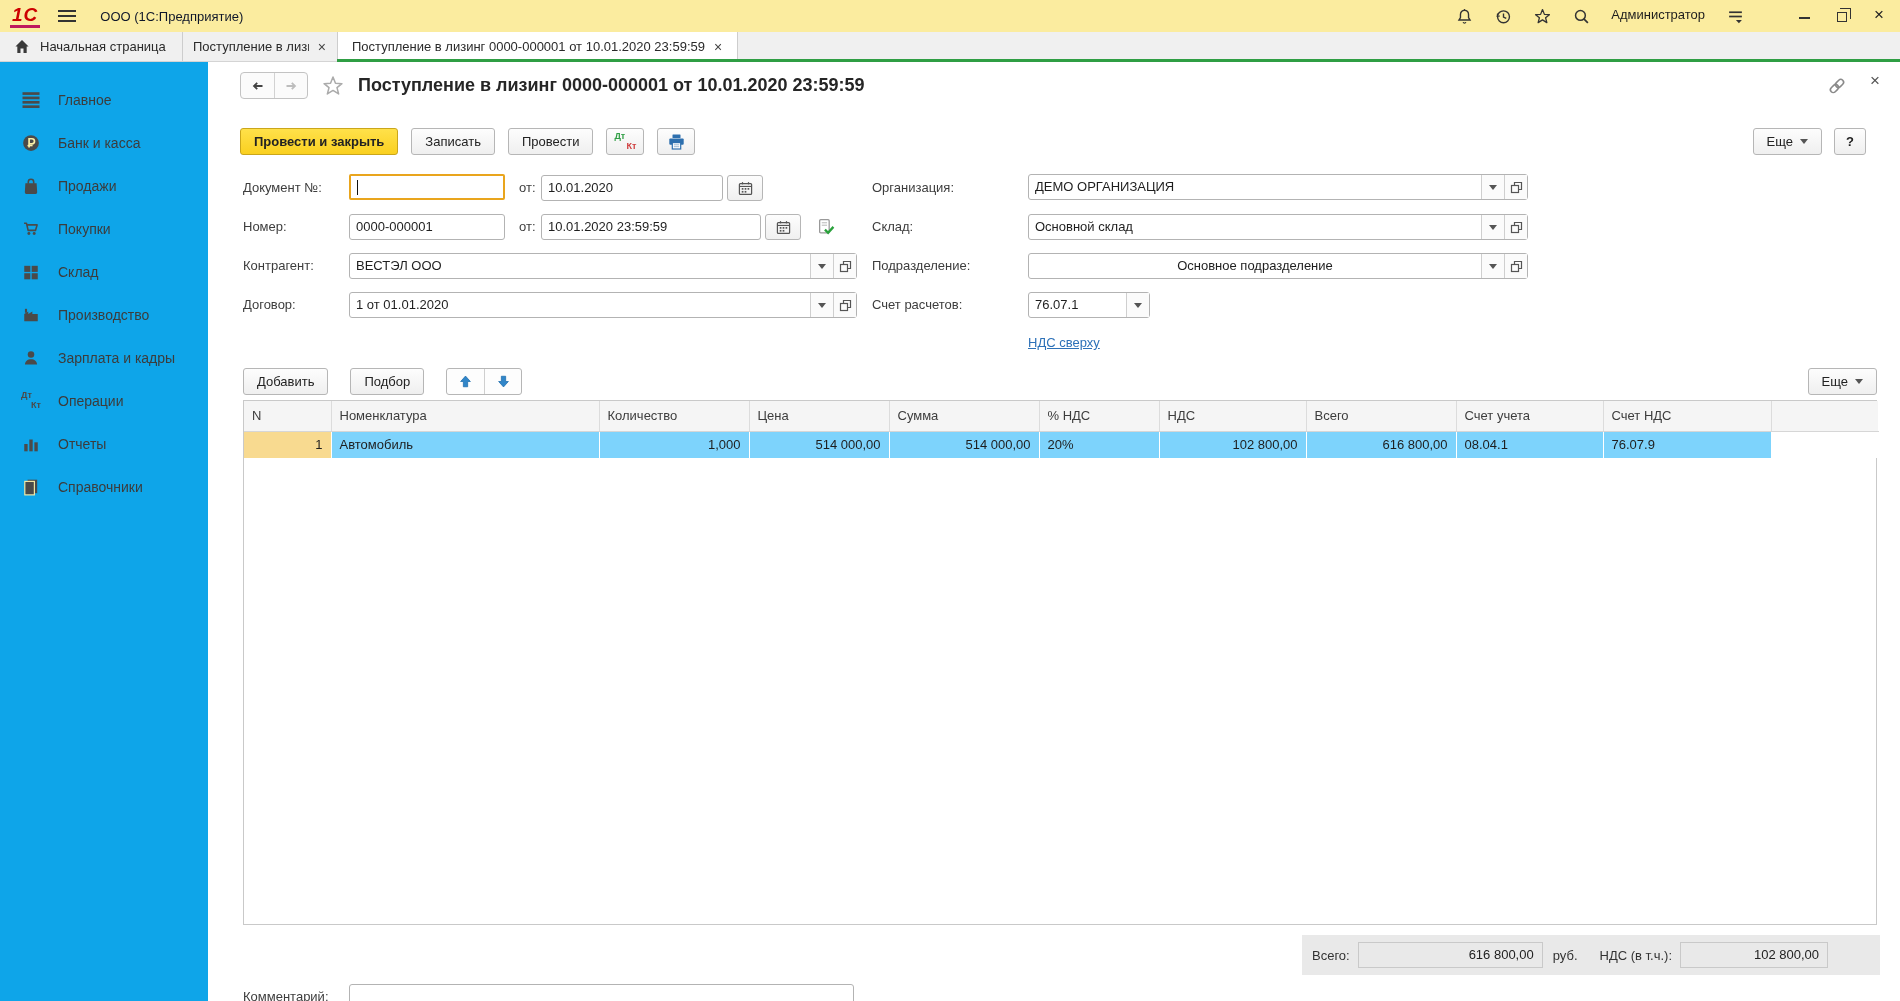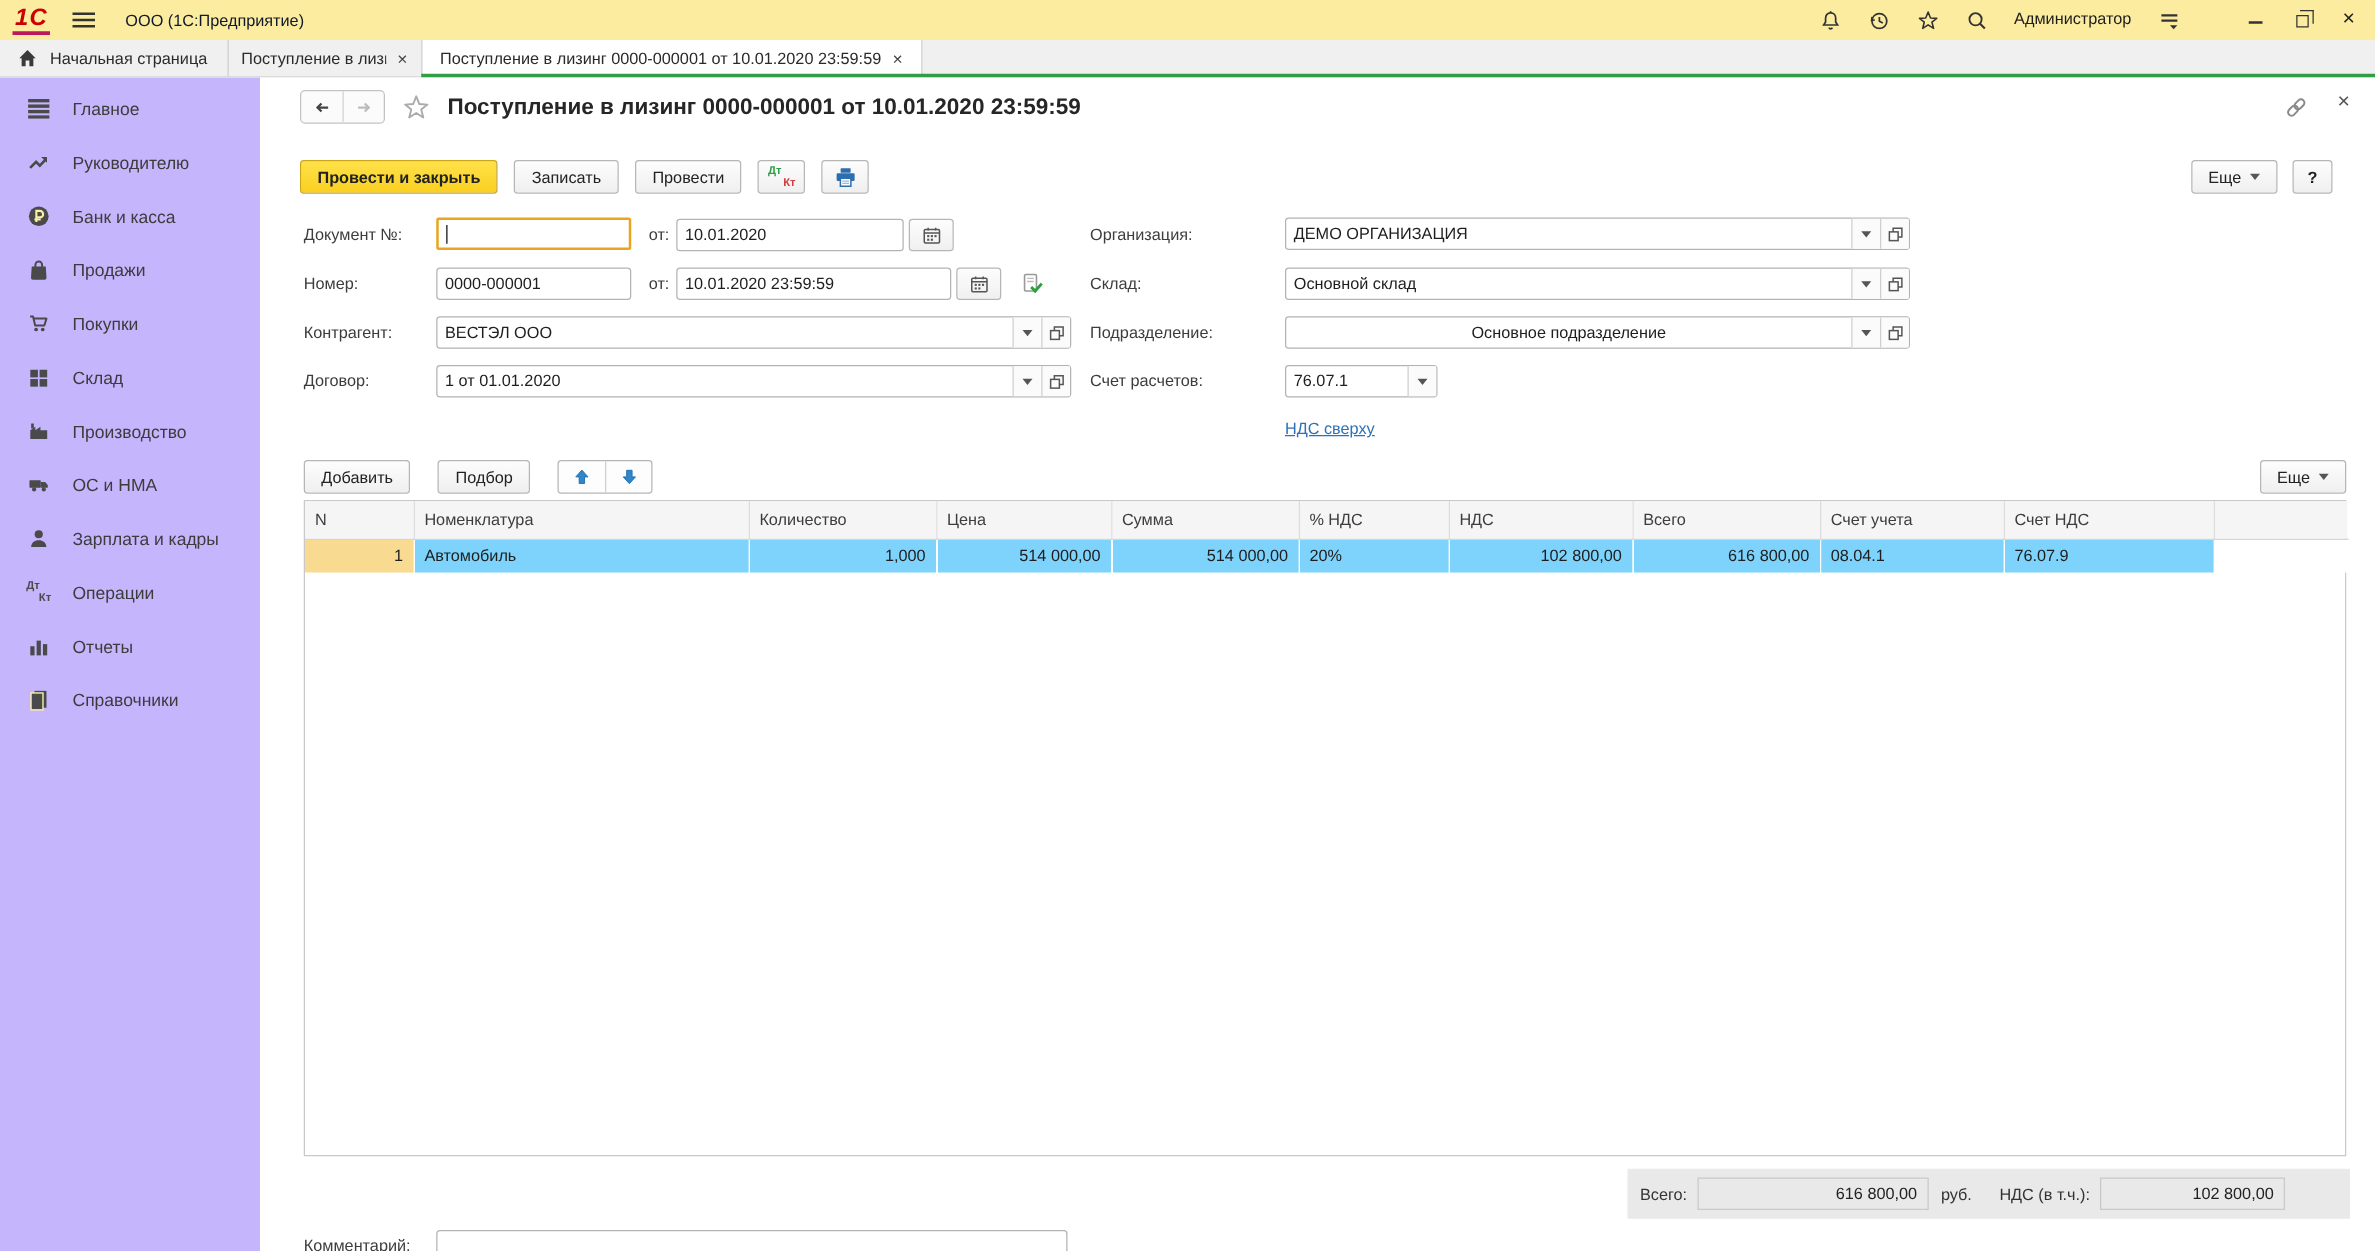--- a/index.html
+++ b/index.html
@@ -27,21 +27,21 @@
   .tab-home { width:182px; display:flex; align-items:center; gap:10px; padding:0 14px; font-size:13px; color:#2a2a2a; }
   .tab { display:flex; align-items:center; gap:8px; padding:0 10px; font-size:13px; color:#2a2a2a; border-left:1px solid #cdcdcd; }
   .tab .tab-label { white-space:nowrap; overflow:hidden; }
   .tab1 { width:155px; }
   .tab.active { background:#fff; border-right:1px solid #cdcdcd; padding:0 14px; }
   .tab-close { color:#444; font-size:14px; line-height:14px; padding:0 1px; }
   .tab-underline { position:absolute; left:337px; right:0; bottom:-1px; height:3px; background:#2f9e44; }
 
   
   .body { flex:1; display:flex; min-height:0; }
-  .sidebar { width:208px; background:#c4b5fd; padding-top:3px; flex:0 0 auto; }
+  .sidebar { width:208px; background:#0ea5e9; padding-top:16px; flex:0 0 auto; }
   .side-item { height:43px; display:flex; align-items:center; gap:17px; padding-left:21px; font-size:14px; color:#3c3c3c; cursor:default; }
   .sicon { width:20px; height:18px; display:flex; align-items:center; justify-content:center; flex:0 0 auto; }
 
   .main { flex:1; position:relative; background:#fff; overflow:hidden; }
 
   
   .navrow { position:absolute; left:32px; top:10px; display:flex; align-items:center; }
   .navgroup { display:flex; border:1px solid #c3c3c3; border-radius:4px; background:#fbfbfb; overflow:hidden; height:27px; }
   .navbtn { width:33px; display:flex; align-items:center; justify-content:center; }
   .navbtn + .navbtn { border-left:1px solid #d2d2d2; }
@@ -199,29 +199,20 @@
                 <rect x="1" y="4.6" width="14" height="2.2"></rect>
                 <rect x="1" y="8.2" width="14" height="2.2"></rect>
                 <rect x="1" y="11.8" width="14" height="2.2"></rect>
               </g>
             </svg>
           </span>
         <span>Главное</span>
       </div>
       <div class="side-item">
         <span class="sicon">
-            <svg width="20" height="17" viewBox="0 0 16 16">
-              <path d="M1.5 12.5L6 8l2.8 2.8L13 6.5" fill="none" stroke="#4a4a4a" stroke-width="2"></path>
-              <path d="M9.8 4.3h4.4v4.4z" fill="#4a4a4a"></path>
-            </svg>
-          </span>
-        <span>Руководителю</span>
-      </div>
-      <div class="side-item">
-        <span class="sicon">
             <svg width="18" height="18" viewBox="0 0 16 16">
               <circle cx="8" cy="8" r="7" fill="#4a4a4a"></circle>
               <path d="M6.3 12V4.2h2.5a2.3 2.3 0 0 1 0 4.6H6.3" fill="none" stroke="#fbf0a8" stroke-width="1.5"></path>
               <line x1="4.9" y1="10.3" x2="9.4" y2="10.3" stroke="#fbf0a8" stroke-width="1.3"></line>
             </svg>
           </span>
         <span>Банк и касса</span>
       </div>
       <div class="side-item">
         <span class="sicon">
@@ -256,31 +247,20 @@
         <span>Склад</span>
       </div>
       <div class="side-item">
         <span class="sicon">
             <svg width="18" height="18" viewBox="0 0 16 16">
               <path d="M2 13.5V7.2l3.6-2.4v2.4l3.6-2.4v2.4H14v6.3z" fill="#4a4a4a"></path>
               <rect x="2.6" y="2.5" width="1.9" height="3.5" fill="#4a4a4a"></rect>
             </svg>
           </span>
         <span>Производство</span>
-      </div>
-      <div class="side-item">
-        <span class="sicon">
-            <svg width="20" height="17" viewBox="0 0 16 16">
-              <rect x="1" y="4.8" width="8.5" height="5.7" rx="0.5" fill="#4a4a4a"></rect>
-              <path d="M9.5 6.3h3.3l2 2.2v2H9.5z" fill="#4a4a4a"></path>
-              <circle cx="4.5" cy="11.8" r="1.6" fill="#4a4a4a"></circle>
-              <circle cx="11.8" cy="11.8" r="1.6" fill="#4a4a4a"></circle>
-            </svg>
-          </span>
-        <span>ОС и НМА</span>
       </div>
       <div class="side-item">
         <span class="sicon">
             <svg width="18" height="18" viewBox="0 0 16 16">
               <circle cx="8" cy="4.8" r="2.9" fill="#4a4a4a"></circle>
               <path d="M2.6 13.8c0-3 2.4-4.8 5.4-4.8s5.4 1.8 5.4 4.8z" fill="#4a4a4a"></path>
             </svg>
           </span>
         <span>Зарплата и кадры</span>
       </div>

